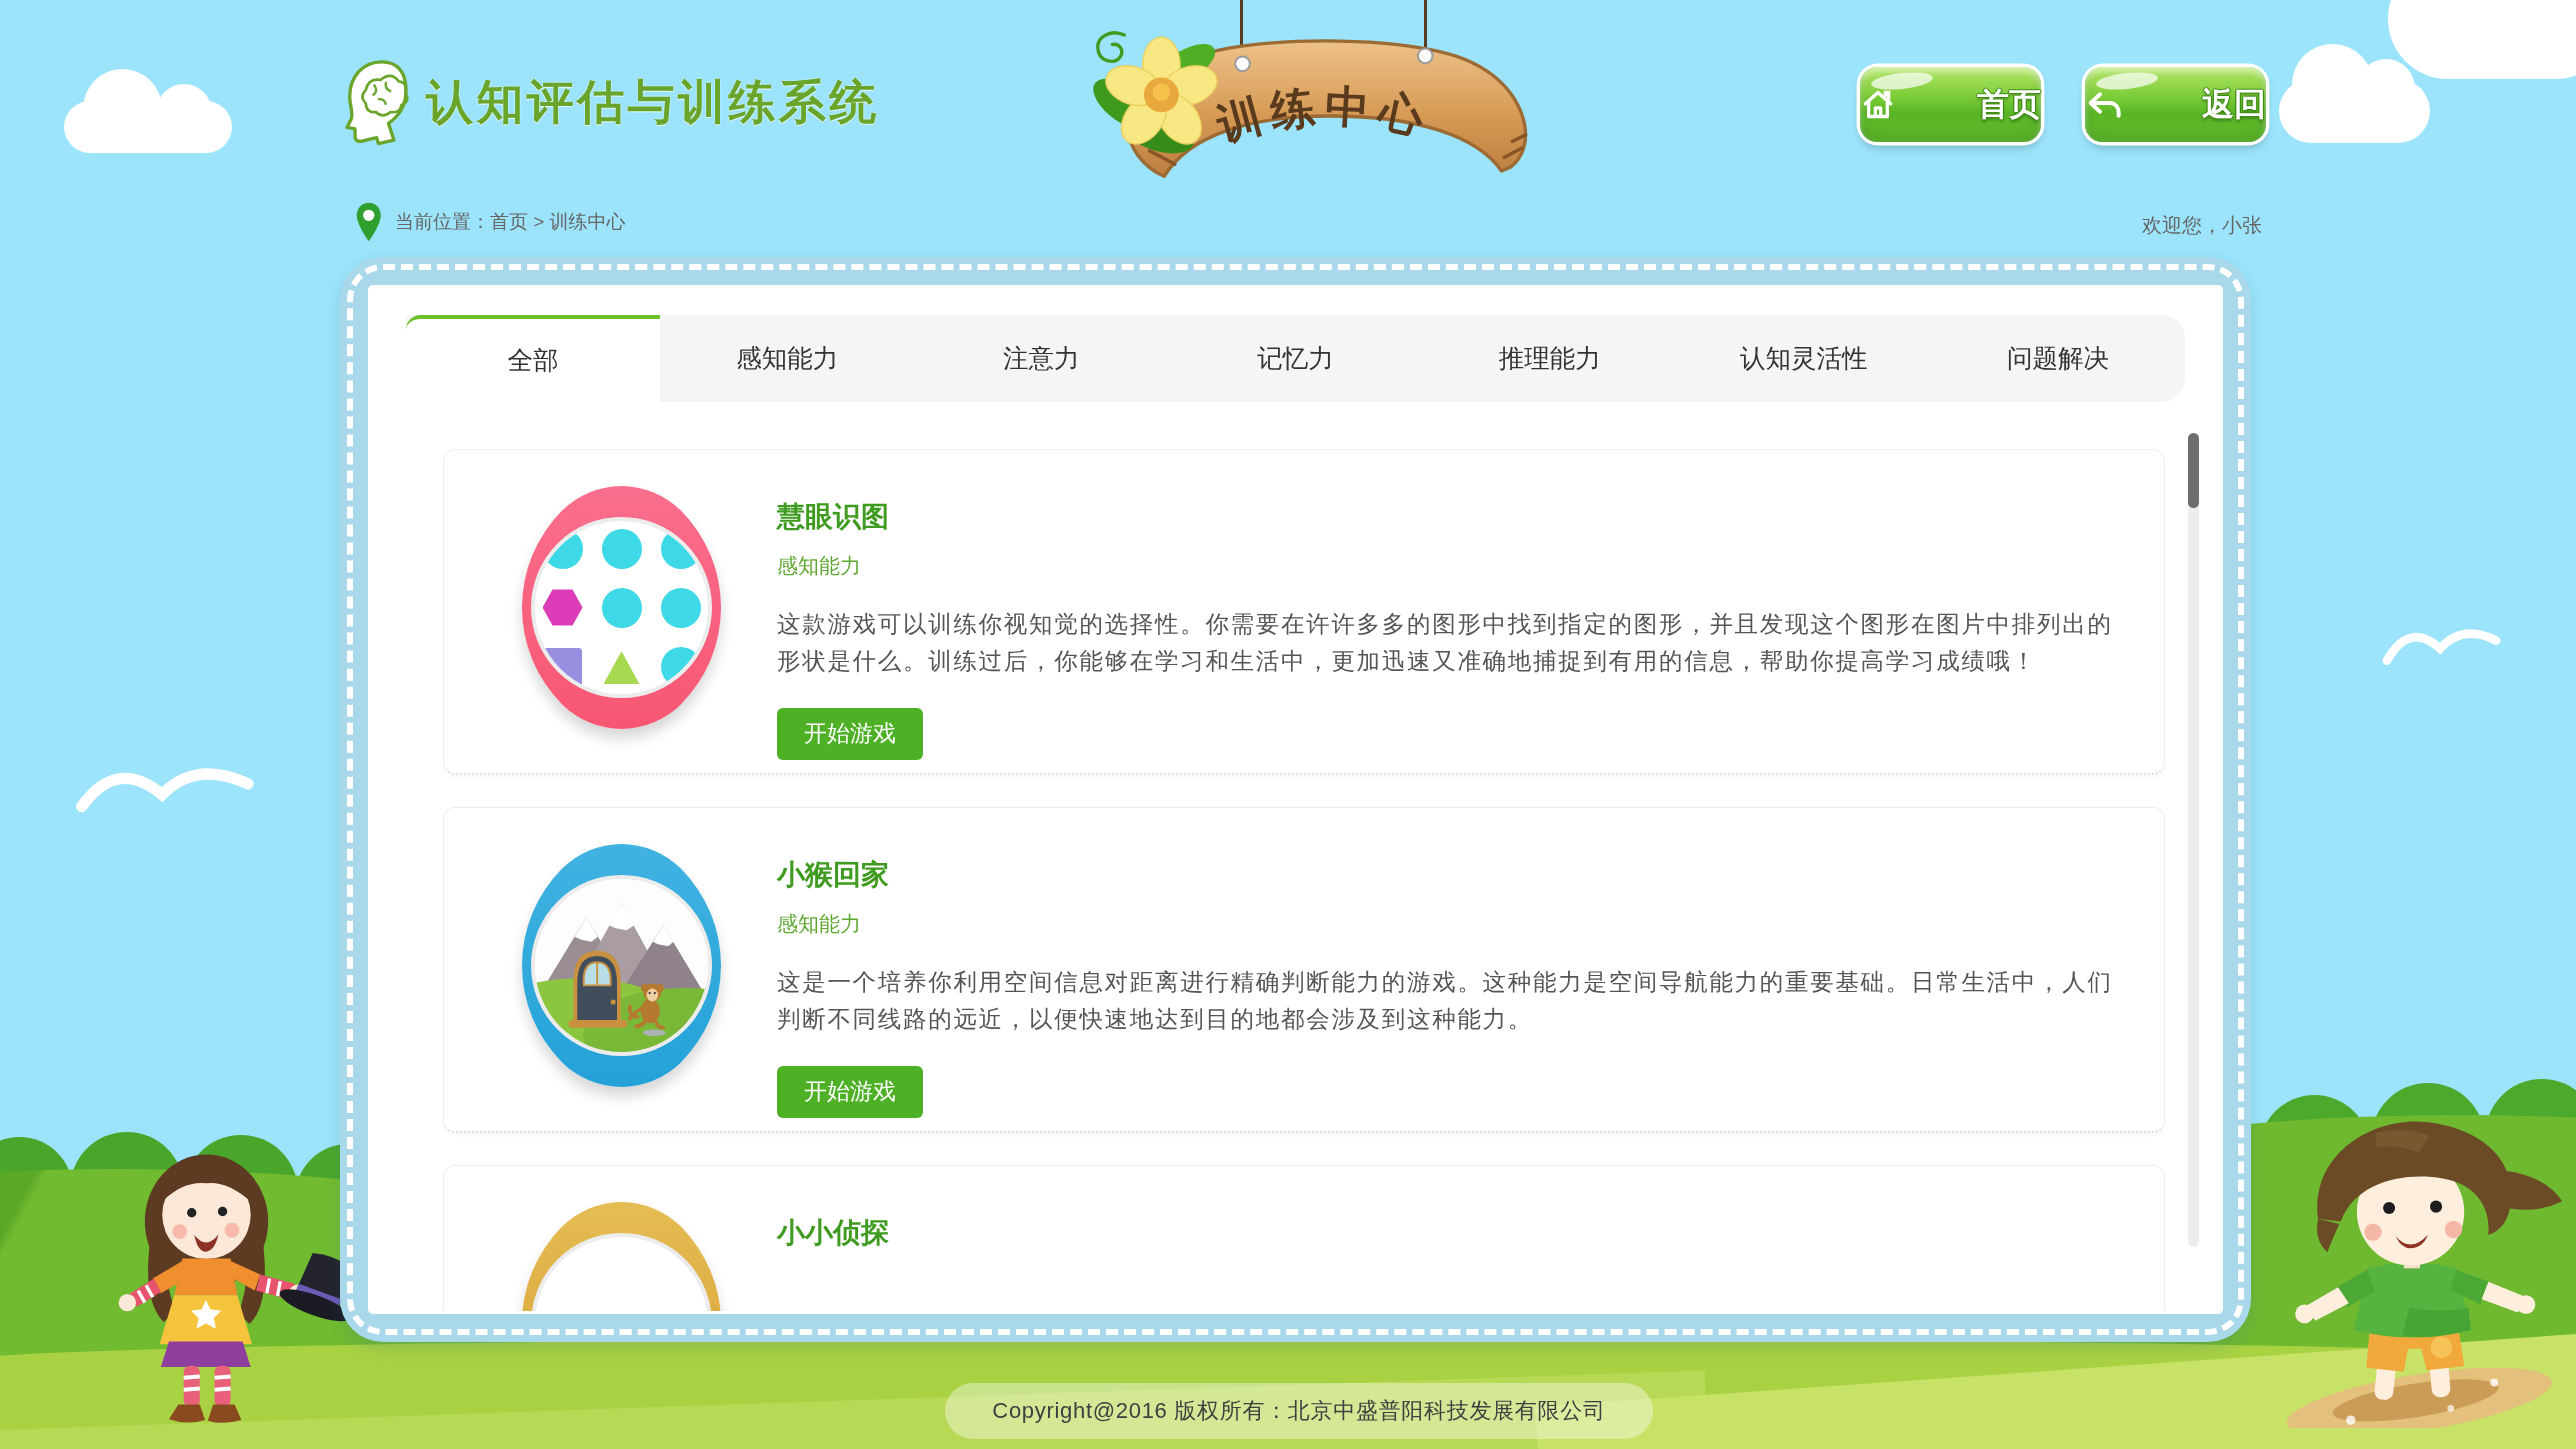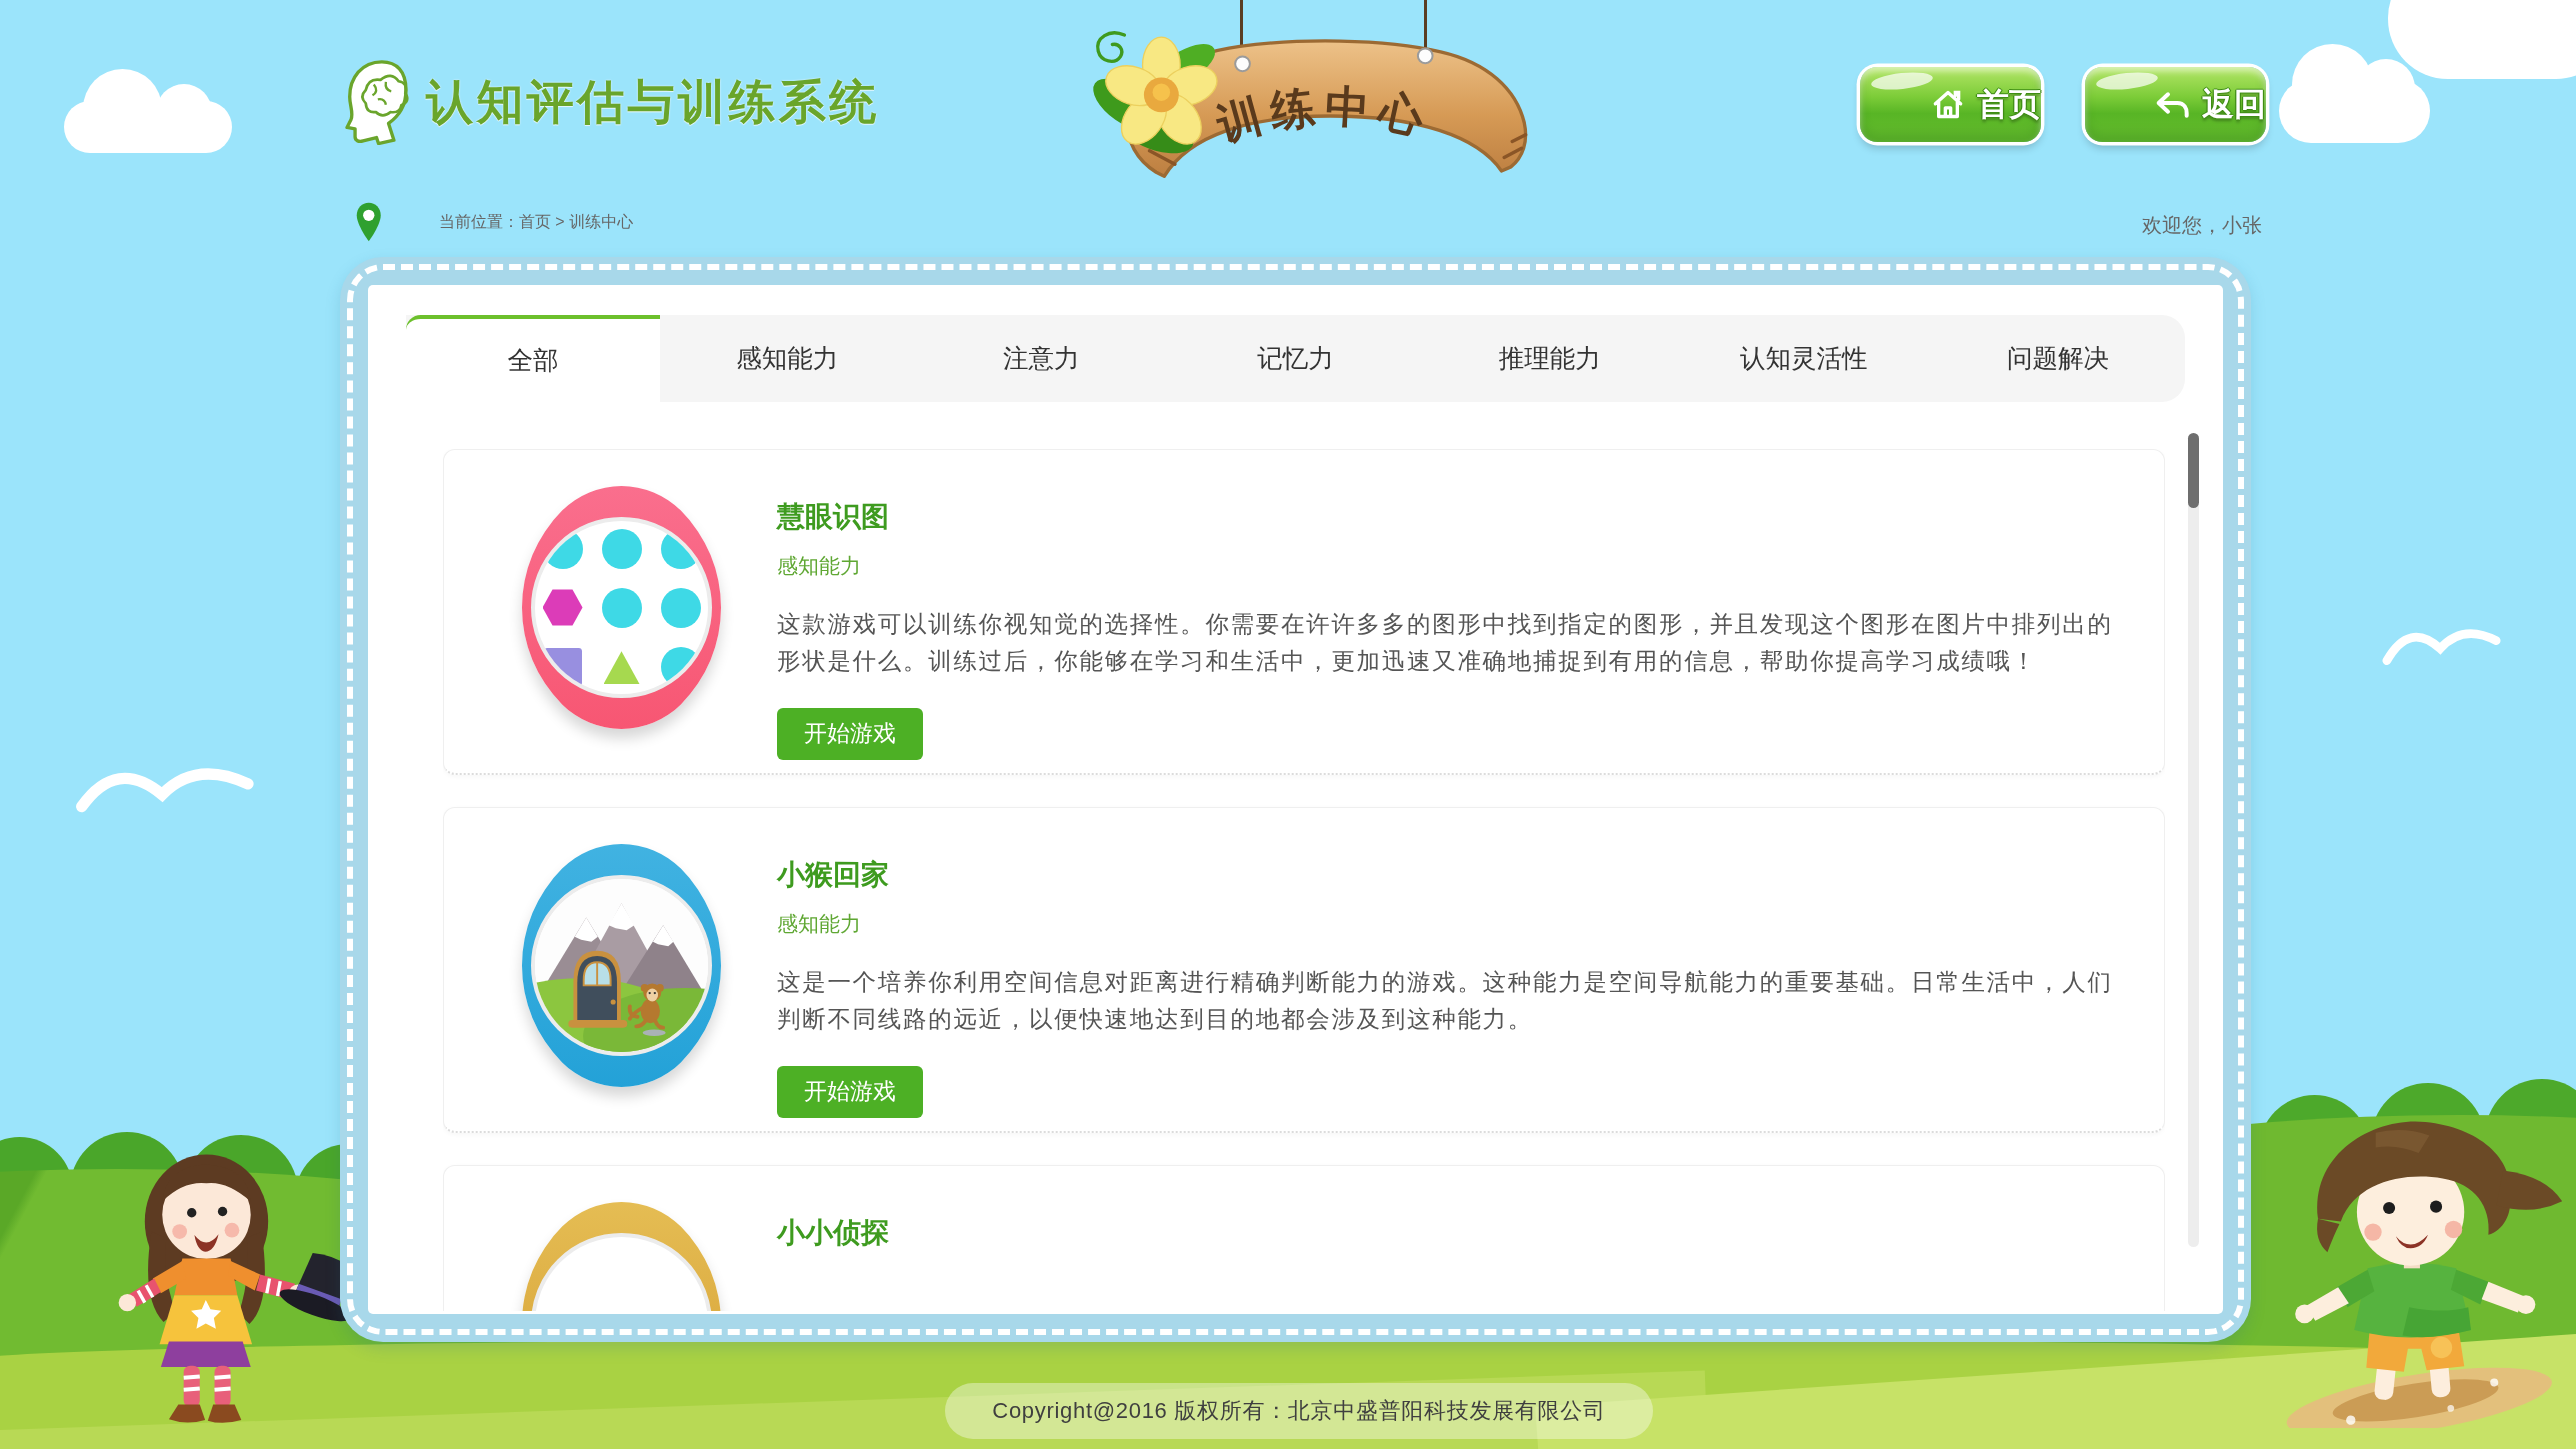--- a/index.html
+++ b/index.html
@@ -41,30 +41,30 @@
              text-shadow:0 0 2px rgba(255,255,255,.9),0 1.3px 0 rgba(255,255,255,.6);}
   .string{position:absolute;top:0;width:2.7px;background:#5b3d22;}
   .s1{left:1240px;height:79px;}
   .s2{left:1424px;height:75px;}
   .sign-svg{position:absolute;left:1102px;top:17.4px;}
   .flower-svg{position:absolute;left:1084px;top:23px;}
 
   .btn-candy{position:absolute;width:181px;height:75px;border-radius:17.4px;box-sizing:border-box;
     background:linear-gradient(180deg,#b4e667 0%,#7ccc38 40%,#58b525 62%,#66bd2f 100%);
     box-shadow:0 0 0 3.4px #fff,0 5.4px 8px rgba(0,0,0,.2),inset 0 -8px 10.7px rgba(0,70,0,.18),inset 0 4px 6.7px rgba(255,255,255,.55);
-    display:flex;align-items:center;justify-content:flex-end;gap:10.7px;cursor:pointer;}
+    display:flex;align-items:center;justify-content:space-between;gap:10.7px;cursor:pointer;}
   .btn-candy::before{content:"";position:absolute;left:10.7px;top:6px;width:62px;height:16px;border-radius:50%;
     background:rgba(255,255,255,.7);transform:rotate(-6deg);}
   .btn-candy span{font-size:32px;font-weight:bold;color:#fff;
     text-shadow:1.3px 0 #3f8d14,-1.3px 0 #3f8d14,0 1.3px #3f8d14,0 -1.3px #3f8d14,0 3.4px 2.7px rgba(0,0,0,.25);}
   .btn-home{left:1860px;top:67px;}
   .btn-back{left:2085px;top:67px;}
 
   .crumb{position:absolute;left:356px;top:200px;height:44px;display:flex;align-items:center;gap:13.4px;}
-  .crumb-text{font-size:16px;color:#666;margin-left:44px;}
+  .crumb-text{font-size:19px;color:#666;}
   .welcome{position:absolute;top:212px;left:1994px;width:268px;text-align:right;font-size:20px;color:#666;}
 
   
   .panel-frame{position:absolute;left:340px;top:257px;width:1911px;height:1085px;background:#a8d8ea;
                border-radius:43px;box-shadow:0 6.7px 14.8px rgba(40,110,140,.18);}
   .panel-dash{position:absolute;inset:6.7px;border:6px dashed #fff;border-radius:36px;}
   .panel-inner{position:absolute;inset:28px;background:#fff;border-radius:5px;overflow:hidden;}
 
   .tabbar{position:absolute;left:38px;top:30px;right:38px;height:87px;display:flex;
           background:#f5f5f5;border-radius:0 23px 23px 0;}

